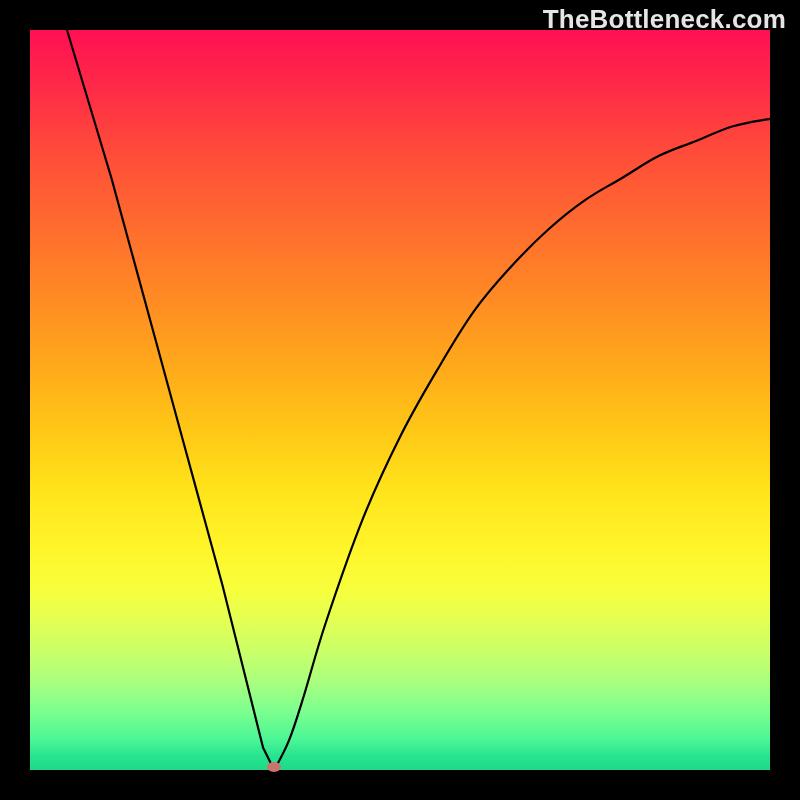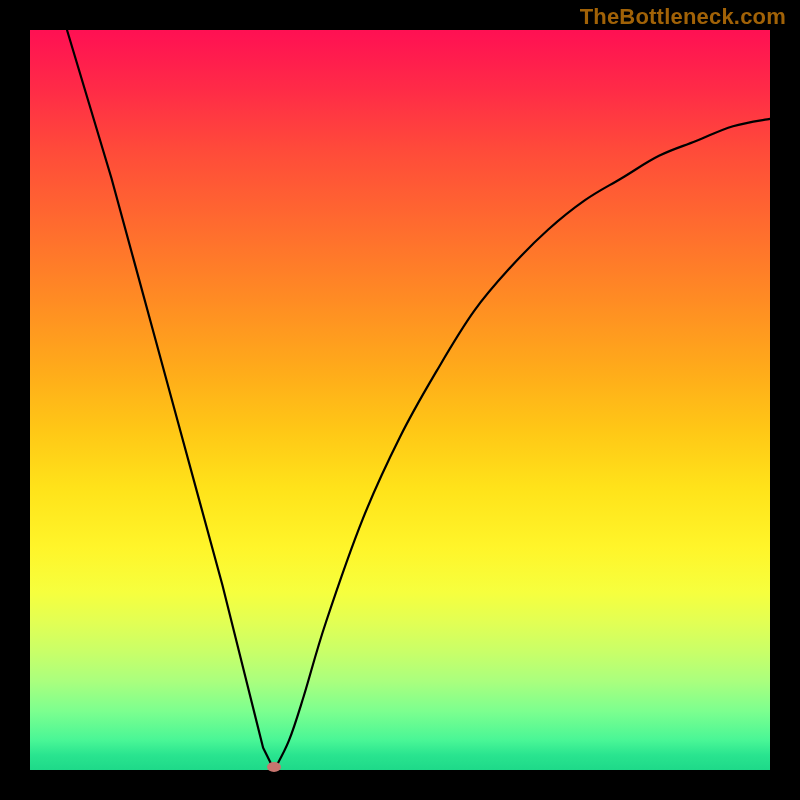--- a/index.html
+++ b/index.html
@@ -14,22 +14,22 @@
   .frame {
     position: relative;
     width: 800px;
     height: 800px;
     background: #000;
   }
   .watermark {
     position: absolute;
     top: 4px;
     right: 14px;
-    color: #a16207;
-    font-size: 22px;
+    color: #e5e5e5;
+    font-size: 26px;
     font-weight: 600;
     letter-spacing: 0.2px;
     font-family: Arial, Helvetica, sans-serif;
     z-index: 10;
   }
   .plot-area {
     position: absolute;
     left: 30px;
     top: 30px;
     width: 740px;

